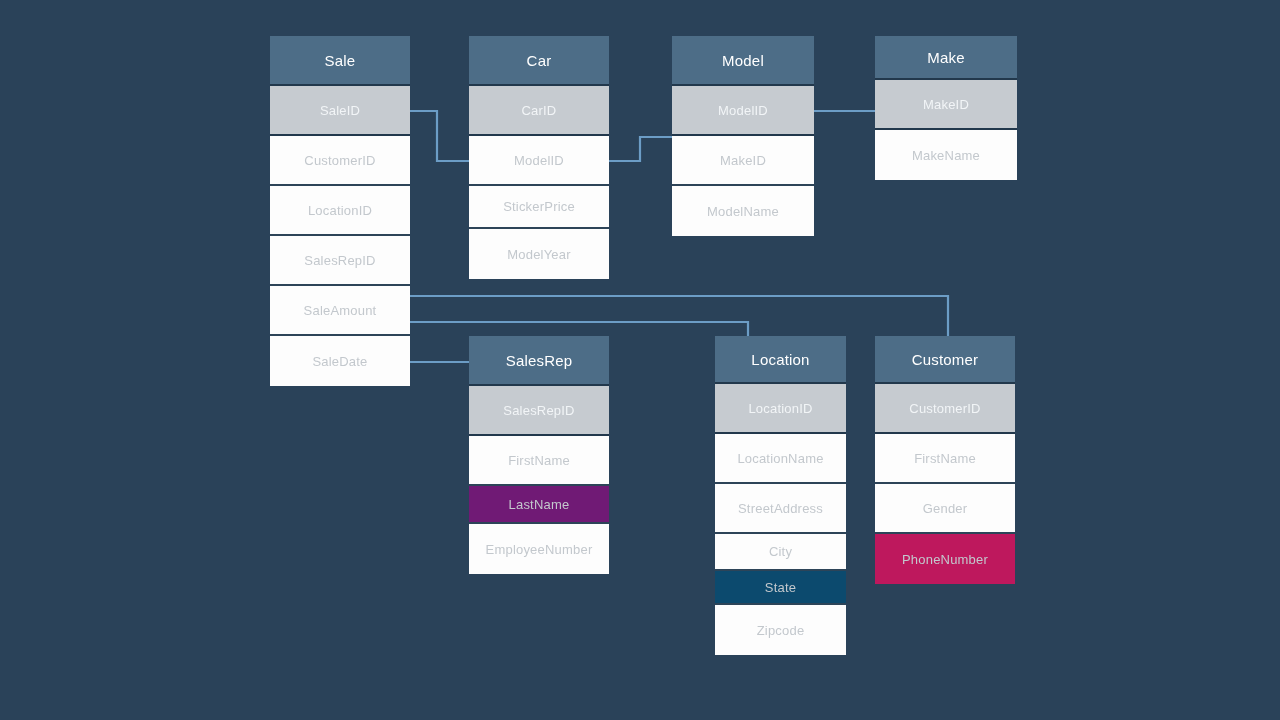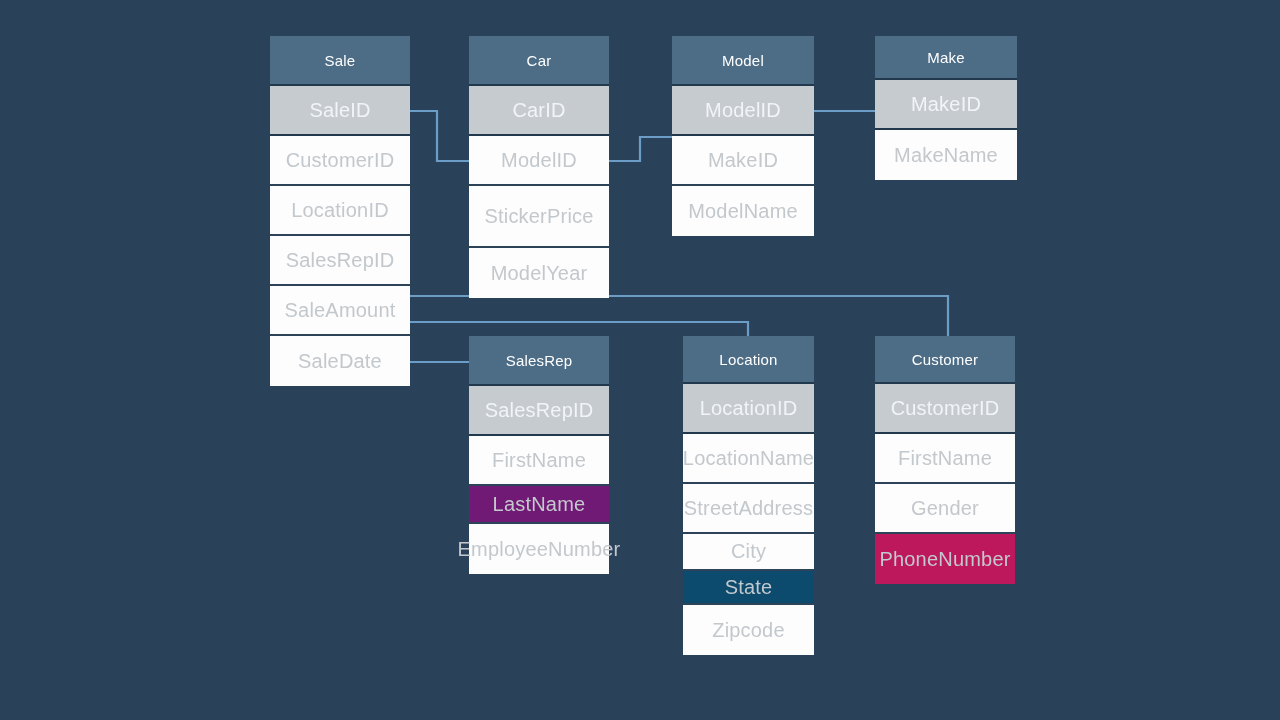--- a/index.html
+++ b/index.html
@@ -42,21 +42,21 @@
     display: flex;
     align-items: center;
     justify-content: center;
     border-bottom: 2px solid #22384c;
   }
   .entity-header {
     background: #4d6d87;
   }
   .field {
     box-sizing: border-box;
-    font-size: 20px;
+    font-size: 13px;
     text-align: center;
     display: flex;
     align-items: center;
     justify-content: center;
     letter-spacing: 0.2px;
     border-bottom: 2px solid #2d4458;
   }
   .field.pk {
     background: #c6cbd0;
     color: #f2f5f7;
@@ -88,42 +88,42 @@
       <div class="field attr" style="height: 50px; background: rgb(253, 253, 253);">CustomerID</div>
       <div class="field attr" style="height: 50px; background: rgb(253, 253, 253);">LocationID</div>
       <div class="field attr" style="height: 50px; background: rgb(253, 253, 253);">SalesRepID</div>
       <div class="field attr" style="height: 50px; background: rgb(253, 253, 253);">SaleAmount</div>
       <div class="field attr last" style="height: 50px; background: rgb(253, 253, 253);">SaleDate</div>
     </div>
     <div class="entity" style="left: 469px; top: 36px; width: 140px;">
       <div class="entity-header" style="height: 50px; background: rgb(77, 109, 135);">Car</div>
       <div class="field pk" style="height: 50px; background: rgb(198, 203, 208);">CarID</div>
       <div class="field attr" style="height: 50px; background: rgb(253, 253, 253);">ModelID</div>
-      <div class="field attr" style="height: 62px; background: rgb(253, 253, 253);">StickerPrice</div>
+      <div class="field attr" style="height: 43px; background: rgb(253, 253, 253);">StickerPrice</div>
       <div class="field attr last" style="height: 50px; background: rgb(253, 253, 253);">ModelYear</div>
     </div>
     <div class="entity" style="left: 672px; top: 36px; width: 142px;">
       <div class="entity-header" style="height: 50px; background: rgb(77, 109, 135);">Model</div>
       <div class="field pk" style="height: 50px; background: rgb(198, 203, 208);">ModelID</div>
       <div class="field attr" style="height: 50px; background: rgb(253, 253, 253);">MakeID</div>
       <div class="field attr last" style="height: 50px; background: rgb(253, 253, 253);">ModelName</div>
     </div>
     <div class="entity" style="left: 875px; top: 36px; width: 142px;">
       <div class="entity-header" style="height: 44px; background: rgb(77, 109, 135);">Make</div>
       <div class="field pk" style="height: 50px; background: rgb(198, 203, 208);">MakeID</div>
       <div class="field attr last" style="height: 50px; background: rgb(253, 253, 253);">MakeName</div>
     </div>
     <div class="entity" style="left: 469px; top: 336px; width: 140px;">
       <div class="entity-header" style="height: 50px; background: rgb(77, 109, 135);">SalesRep</div>
       <div class="field pk" style="height: 50px; background: rgb(198, 203, 208);">SalesRepID</div>
       <div class="field attr" style="height: 50px; background: rgb(253, 253, 253);">FirstName</div>
       <div class="field attr" style="height: 38px; background: #701a75;">LastName</div>
       <div class="field attr last" style="height: 50px; background: rgb(253, 253, 253);">EmployeeNumber</div>
     </div>
-    <div class="entity" style="left: 672px; top: 336px; width: 142px; padding-left: 11px;">
+    <div class="entity" style="left: 704px; top: 336px; width: 142px; padding-left: 11px;">
       <div class="entity-header" style="height: 48px; background: rgb(77, 109, 135);">Location</div>
       <div class="field pk" style="height: 50px; background: rgb(198, 203, 208);">LocationID</div>
       <div class="field attr" style="height: 50px; background: rgb(253, 253, 253);">LocationName</div>
       <div class="field attr" style="height: 50px; background: rgb(253, 253, 253);">StreetAddress</div>
       <div class="field attr" style="height: 37px; background: rgb(253, 253, 253);">City</div>
       <div class="field attr" style="height: 34px; background: #0c4a6e;">State</div>
       <div class="field attr last" style="height: 50px; background: rgb(253, 253, 253);">Zipcode</div>
     </div>
     <div class="entity" style="left: 875px; top: 336px; width: 140px;">
       <div class="entity-header" style="height: 48px; background: rgb(77, 109, 135);">Customer</div>

